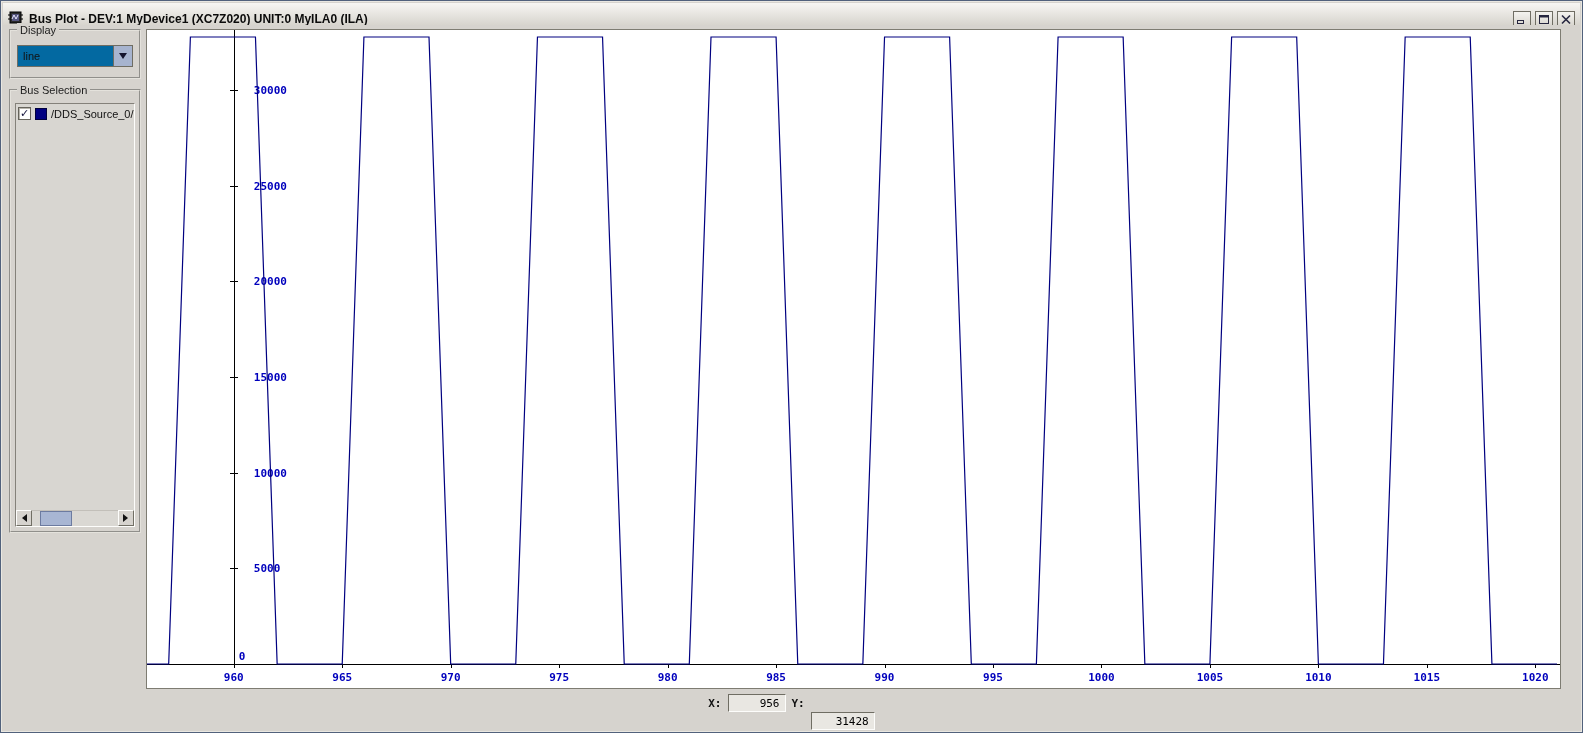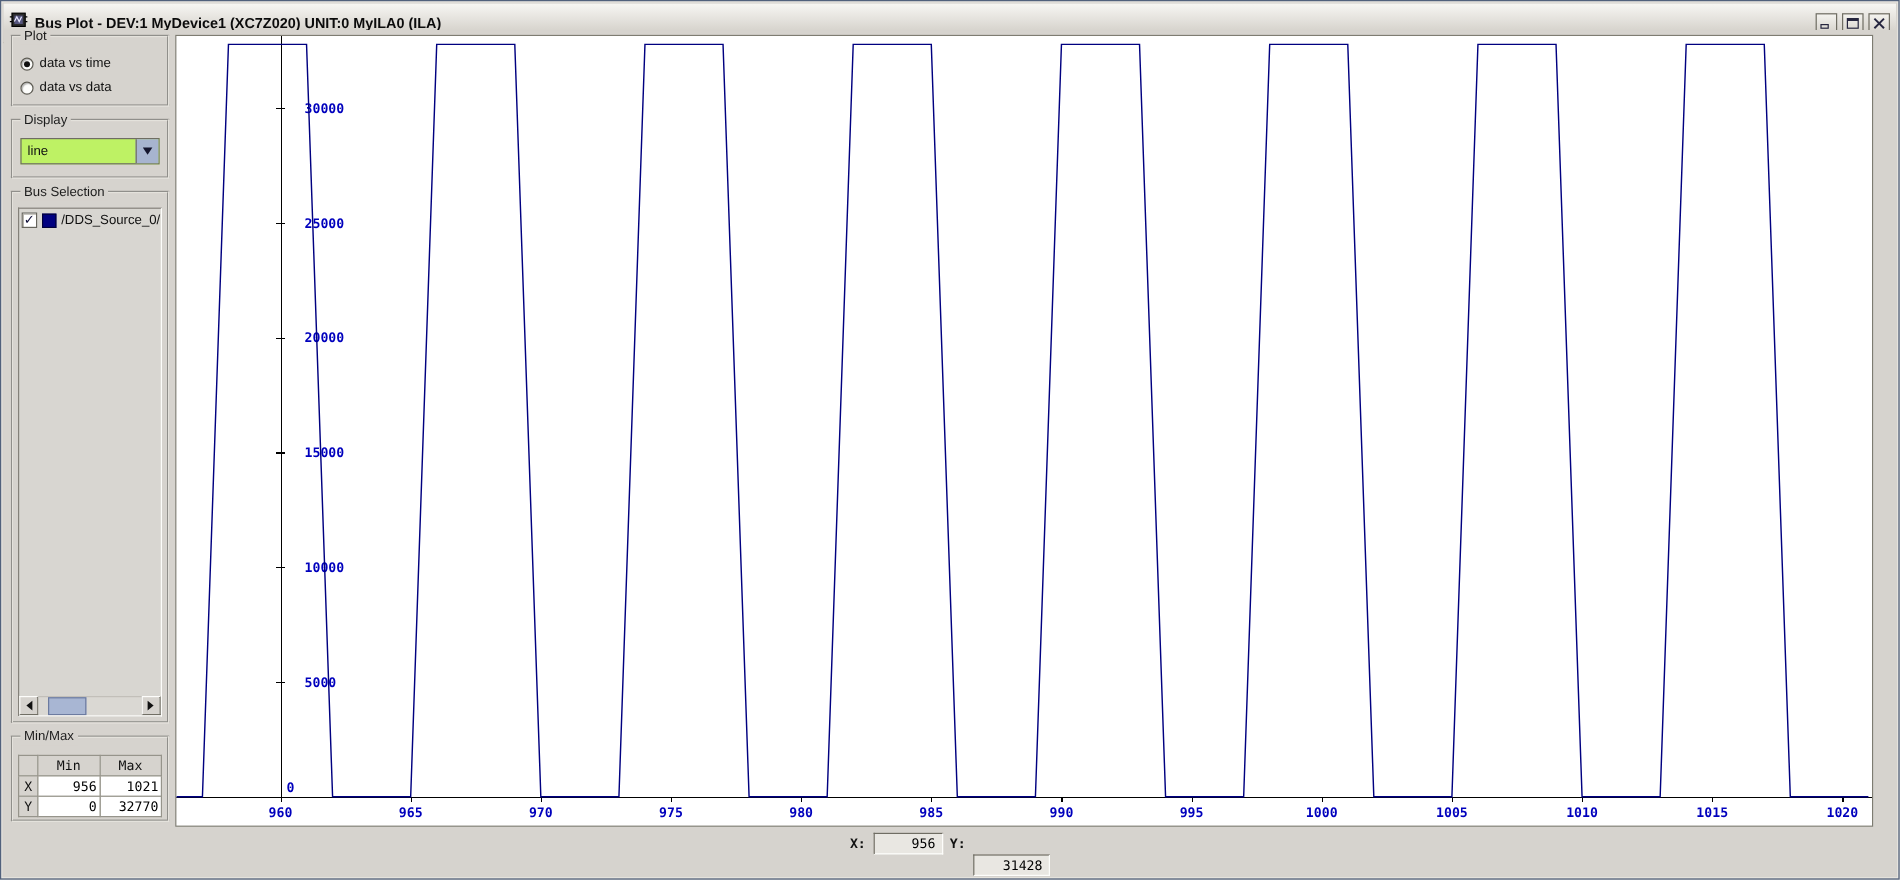--- a/index.html
+++ b/index.html
@@ -29,21 +29,21 @@
 
   .group-plot { height:60px; padding:12px 6px 0; }
   .radio-row { display:flex; align-items:center; gap:5px; height:20px; font-size:11px; color:#111; }
   .radio { width:11px; height:11px; border-radius:50%; background:#fdfdfb;
            border:1px solid #5f5d55; box-shadow:inset 1px 1px 1px rgba(0,0,0,.28); position:relative; flex:none; }
   .radio .dot { display:none; }
   .radio.selected .dot { display:block; position:absolute; left:2px; top:2px; width:5px; height:5px;
                          border-radius:50%; background:#101010; }
 
   .group-display { height:50px; padding:14px 6px 16px; }
-  .combo { display:flex; height:22px; border:1px solid #6f6d63; background:#bef264; }
+  .combo { display:flex; height:22px; border:1px solid #6f6d63; background:#0369a1; }
   .combo-value { flex:1; font-size:11px; color:#111; padding:4px 0 0 5px; }
   .combo-arrow-btn { width:19px; background:#a7b4cf; border-left:1px solid #6f6d63;
                      display:flex; align-items:flex-start; justify-content:center; }
   .tri-down { width:0; height:0; border:4px solid transparent; border-top:6px solid #15152e; margin-top:7px; }
 
   .group-bus { height:444px; padding:12px 4px 4px; }
   .bus-viewport { position:relative; height:100%; background:#d8d6d1;
                   border:1px solid; border-color:#84817a #fdfdfb #fdfdfb #84817a; overflow:hidden; }
   .bus-row { display:flex; align-items:center; gap:4px; padding:3px 2px; }
   .checkbox { width:13px; height:13px; background:#fff; flex:none;
@@ -118,33 +118,20 @@
           <line x1="10" y1="1.5" x2="2" y2="9.5" stroke="#26263f" stroke-width="1.6"></line>
         </svg>
       </button>
     </span>
   </div>
 
   <div class="content">
 
     <div class="sidebar">
 
-      <div class="group group-plot">
-        <span class="gtitle">Plot</span>
-        <div class="radio-row">
-          <span class="radio selected">
-              <span class="dot"></span>
-            </span>
-          <span>data vs time</span>
-        </div>
-        <div class="radio-row">
-          <span class="radio"></span>
-          <span>data vs data</span>
-        </div>
-      </div>
 
       <div class="group group-display">
         <span class="gtitle">Display</span>
         <div class="combo">
           <span class="combo-value">line</span>
           <span class="combo-arrow-btn">
             <span class="tri-down"></span>
           </span>
         </div>
       </div>
@@ -164,47 +151,20 @@
             <span class="sb-track">
               <span class="sb-thumb"></span>
             </span>
             <span class="sb-btn">
               <span class="tri-right"></span>
             </span>
           </div>
         </div>
       </div>
 
-      <div class="group group-minmax">
-        <span class="gtitle">Min/Max</span>
-        <table class="minmax">
-          <colgroup>
-              <col class="c0">
-              <col>
-              <col>
-            </colgroup>
-          <tbody>
-              <tr>
-            <th></th>
-            <th>Min</th>
-            <th>Max</th>
-          </tr>
-          <tr>
-            <td class="rowhead">X</td>
-            <td class="val">956</td>
-            <td class="val">1021</td>
-          </tr>
-          <tr>
-            <td class="rowhead">Y</td>
-            <td class="val">0</td>
-            <td class="val">32770</td>
-          </tr>
-        </tbody>
-          </table>
-      </div>
 
     </div>
 
     <div class="plot-panel">
       <svg id="plot-svg" width="1413" height="658">
           <line x1="0" y1="634.5" x2="1413" y2="634.5" stroke="#000000" shape-rendering="crispEdges"></line>
           <line x1="87.26923076923077" y1="0" x2="87.26923076923077" y2="634" stroke="#000000" shape-rendering="crispEdges"></line>
           <line x1="87.26923076923077" y1="634" x2="87.26923076923077" y2="638" stroke="#000000" shape-rendering="crispEdges"></line>
           <text x="86.76923076923077" y="651" text-anchor="middle" class="tick">960</text>
           <line x1="195.73076923076925" y1="634" x2="195.73076923076925" y2="638" stroke="#000000" shape-rendering="crispEdges"></line>

